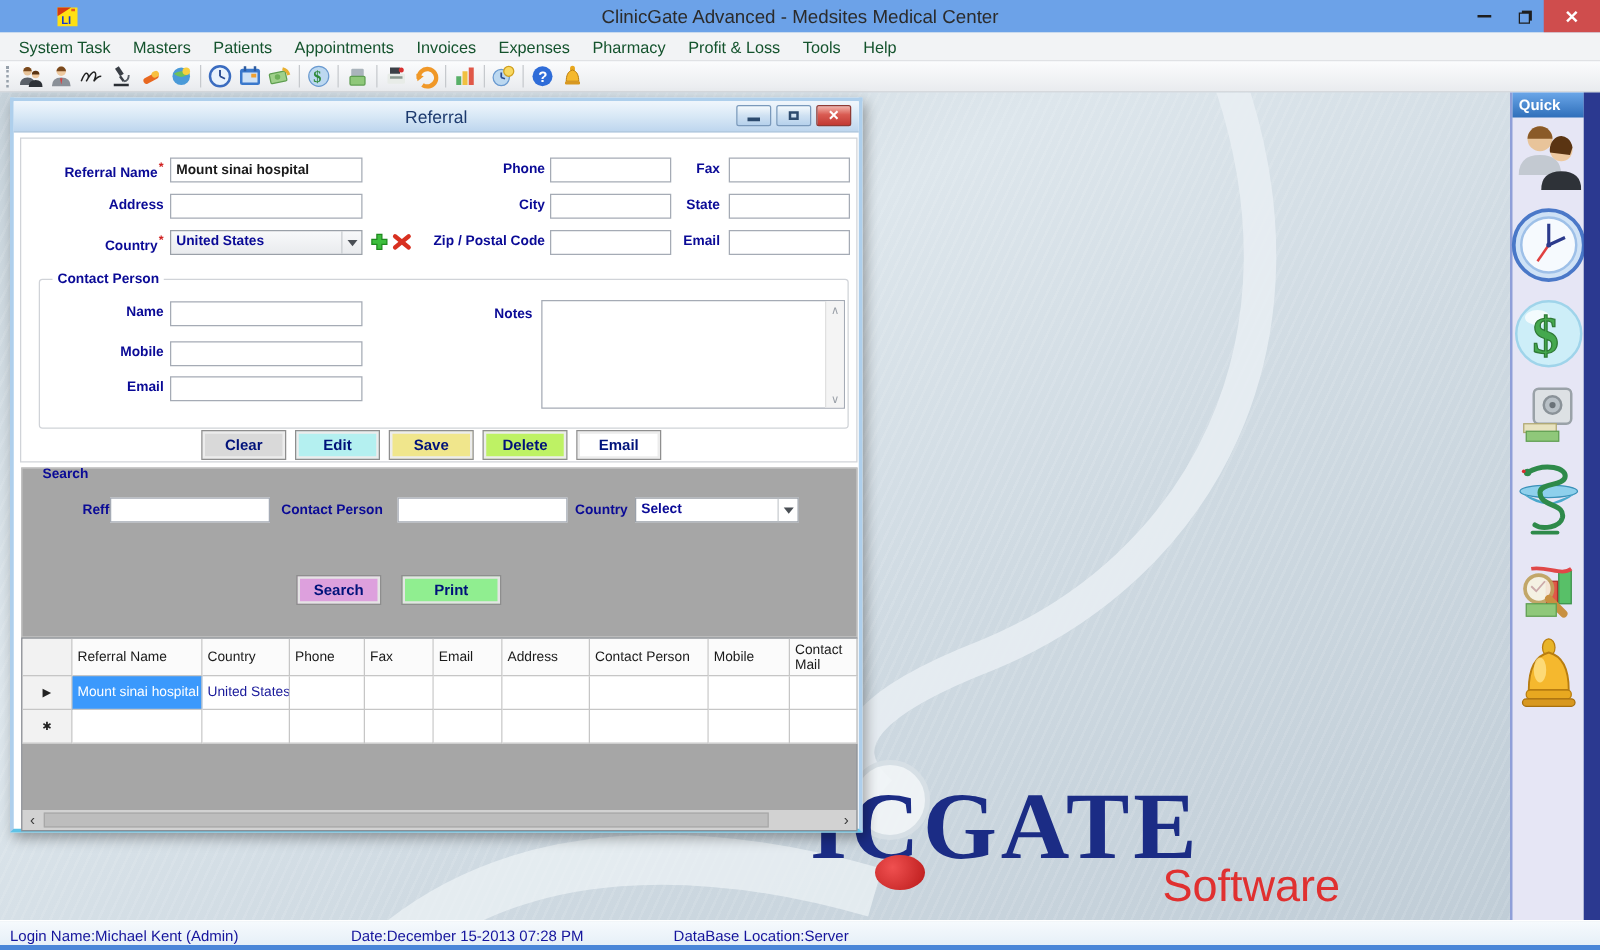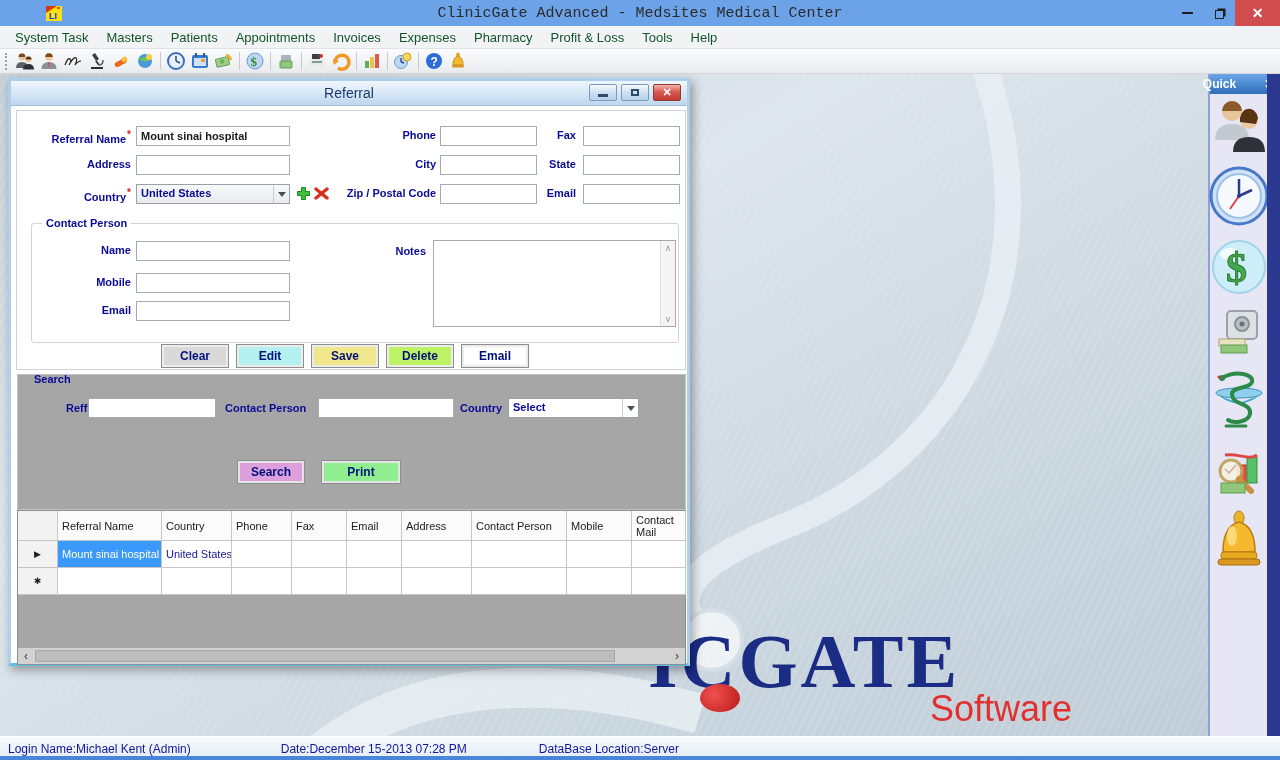--- a/index.html
+++ b/index.html
@@ -2,21 +2,21 @@
 <html><head>
 <meta charset="utf-8">
 <style>
   * { margin:0; padding:0; box-sizing:border-box; }
   html,body { width:1280px; height:760px; overflow:hidden; font-family:"Liberation Sans",sans-serif; }
   body { position:relative; background:#d7dfe6; }
 
   
   .titlebar { position:absolute; left:0; top:0; width:1280px; height:26px; background:#6ca2e8; display:flex; align-items:center;padding-left:40px; }
   .app-icon { width:18px; height:18px; margin-left:5px; }
-  .title-text { position:absolute; left:0; right:0; text-align:center; font-size:15px; color:#2b2b2b;font-family:Liberation Mono, monospace; }
+  .title-text { position:absolute; left:0; right:0; text-align:center; font-size:15px; color:#2b2b2b; }
   .win-controls { position:absolute; right:0; top:0; height:26px; display:flex; }
   .wbtn { width:32px; height:26px; display:flex; align-items:center; justify-content:center; color:#1e1e1e; font-size:13px; }
   .wbtn .dash { width:11px; height:2px; background:#1e1e1e; }
   .wbtn .rest { width:9px; height:9px; border:1.5px solid #1e1e1e; box-shadow:2px -2px 0 -0.5px #1e1e1e; margin-top:2px; }
   .wbtn.close { width:45px; background:#cf4d4d; color:#fff; font-size:14px; font-weight:bold; }
 
   
   .menubar { position:absolute; left:0; top:26px; width:1280px; height:23px; background:#f2f3f5; border-bottom:1px solid #e0e2e5; display:flex; align-items:center; padding-left:6px; }
   .menu-item { padding:3px 9px; font-size:13px; color:#14532d; }
 
@@ -89,21 +89,21 @@
   .grow.data .gcell { height:27px; display:flex; align-items:center; }
   .gcell.sel { background:#3b99fc; color:#fff; }
   .gcell.country-val { color:#18189a; }
   .gfiller { height:54px; background:#a6a6a6; }
   .hscroll { position:absolute; left:0; right:0; bottom:0; height:16px; background:#d2d2d2; display:flex; align-items:center; }
   .harrow { width:16px; height:16px; display:flex; align-items:center; justify-content:center; font-size:12px; color:#3a3a3a; }
   .hthumb { height:12px; width:580px; background:#bdbdbd; border:1px solid #a8a8a8; margin-left:1px; }
 
   
   .quick { position:absolute; left:1208px; top:74px; width:59px; height:662px; background:#e6e6f5; border-left:2px solid #8f9fd8; }
-  .quick-head { position:absolute; left:0; top:0; right:0; height:20px; background:linear-gradient(#6aa6e8,#2f6fba); display:flex; align-items:center; justify-content:center; padding:0 5px;gap:28px; }
+  .quick-head { position:absolute; left:0; top:0; right:0; height:20px; background:linear-gradient(#6aa6e8,#2f6fba); display:flex; align-items:center; justify-content:space-between; padding:0 5px;gap:28px; }
   .quick-title { color:#fff; font-size:12px; font-weight:bold; }
   .quick-close { color:#fff; font-size:12px; font-weight:bold; }
   .quick-icons { position:absolute; top:24px; left:0; right:0; display:flex; flex-direction:column; align-items:center; gap:11px; }
 
   .navy-strip { position:absolute; left:1267px; top:74px; width:13px; height:662px; background:#2b3990; }
 
   
   .statusbar { position:absolute; left:0; top:736px; width:1280px; height:24px; background:linear-gradient(#f6fafd,#e3edf7); border-top:1px solid #ffffff; display:flex; align-items:center; font-size:12px; color:#14149c; }
   .statusbar::after { content:""; position:absolute; left:0; right:0; bottom:0; height:4px; background:#4a86d8; }
   .st-login { margin-left:8px; }

